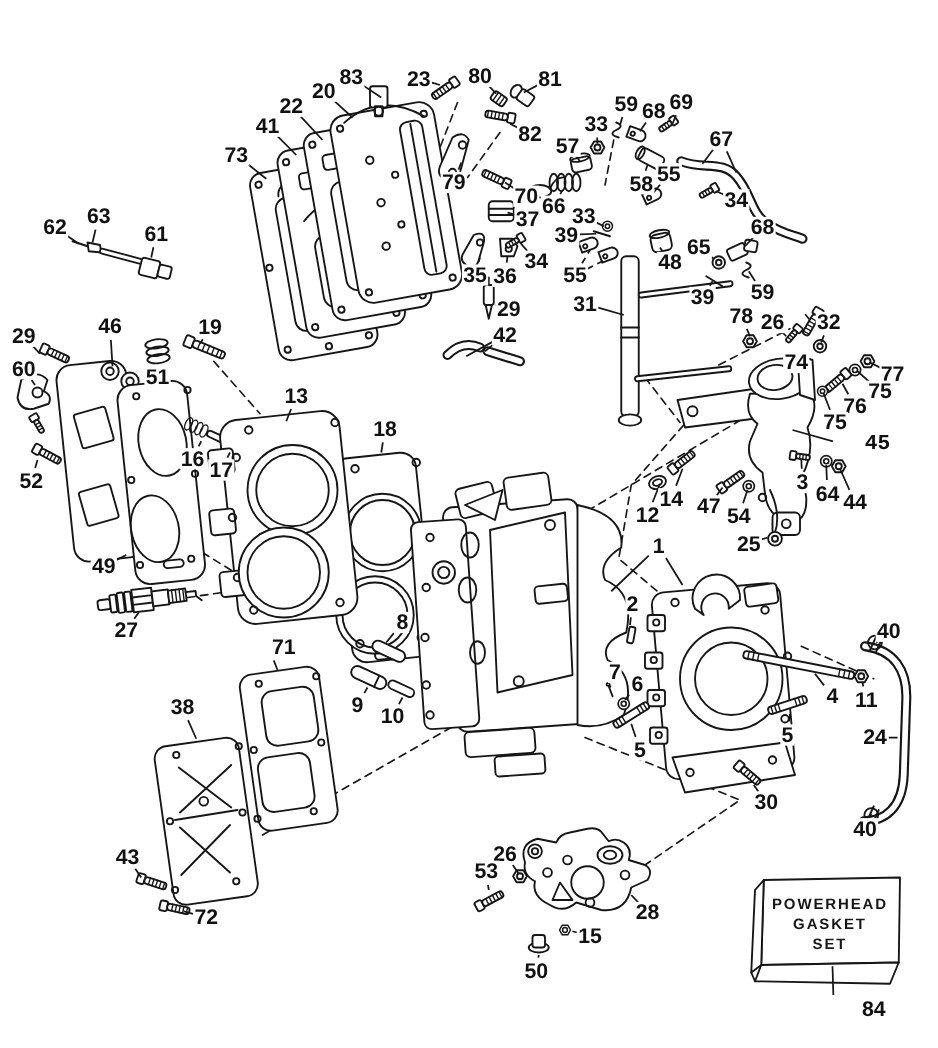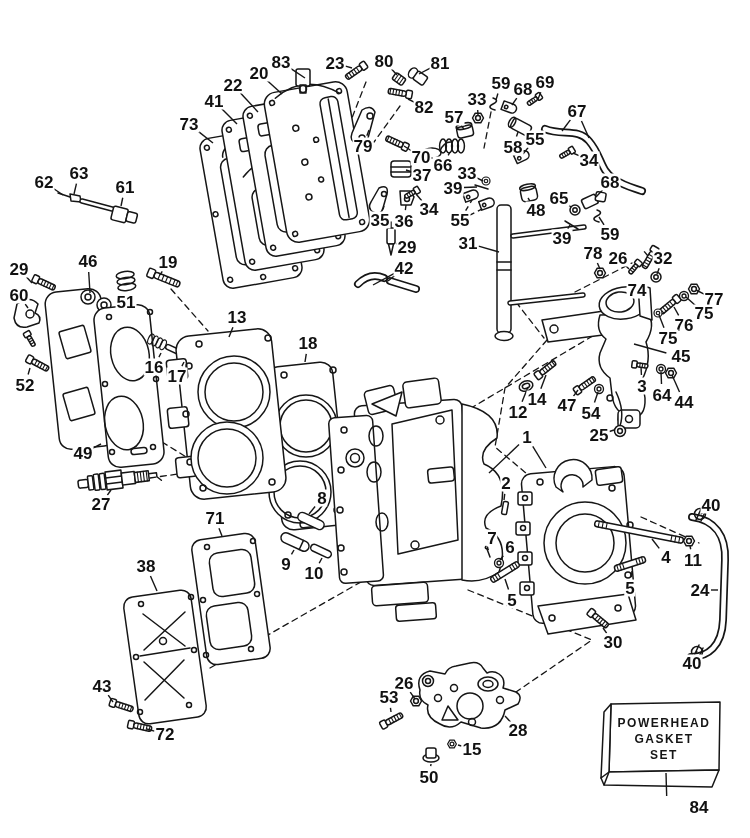--- a/index.html
+++ b/index.html
@@ -662,21 +662,21 @@
       <div class="part-label" style="left: 562px; top: 238px;">39</div>
       <div class="part-label" style="left: 610px; top: 234px;">59</div>
       <div class="part-label" style="left: 637px; top: 243px; margin-top: 47px;">74</div>
       <div class="part-label" style="left: 593px; top: 253px;">78</div>
       <div class="part-label" style="left: 618px; top: 258px;">26</div>
       <div class="part-label" style="left: 663px; top: 258px;">32</div>
       <div class="part-label" style="left: 714px; top: 299px;">77</div>
       <div class="part-label" style="left: 704px; top: 313px;">75</div>
       <div class="part-label" style="left: 684px; top: 325px;">76</div>
       <div class="part-label" style="left: 668px; top: 338px;">75</div>
-      <div class="part-label" style="left: 681px; top: 356px;">45</div>
+      <div class="part-label" style="left: 702px; top: 356px; font-family: Liberation Mono, monospace;">45</div>
       <div class="part-label" style="left: 642px; top: 386px;">3</div>
       <div class="part-label" style="left: 662px; top: 395px;">64</div>
       <div class="part-label" style="left: 684px; top: 402px;">44</div>
       <div class="part-label" style="left: 537px; top: 399px;">14</div>
       <div class="part-label" style="left: 518px; top: 412px;">12</div>
       <div class="part-label" style="left: 567px; top: 405px;">47</div>
       <div class="part-label" style="left: 591px; top: 413px;">54</div>
       <div class="part-label" style="left: 599px; top: 435px;">25</div>
       <div class="part-label" style="left: 527px; top: 437px;">1</div>
       <div class="part-label" style="left: 506px; top: 483px;">2</div>
@@ -687,21 +687,21 @@
       <div class="part-label" style="left: 630px; top: 588px;">5</div>
       <div class="part-label" style="left: 666px; top: 557px;">4</div>
       <div class="part-label" style="left: 693px; top: 560px;">11</div>
       <div class="part-label" style="left: 700px; top: 590px; text-align: right;">24</div>
       <div class="part-label" style="left: 613px; top: 642px;">30</div>
       <div class="part-label" style="left: 692px; top: 663px;">40</div>
       <div class="part-label" style="left: 322px; top: 498px;">8</div>
       <div class="part-label" style="left: 286px; top: 564px;">9</div>
       <div class="part-label" style="left: 314px; top: 573px;">10</div>
       <div class="part-label" style="left: 146px; top: 566px;">38</div>
-      <div class="part-label" style="left: 215px; top: 518px; text-align: center;">71</div>
+      <div class="part-label" style="left: 227px; top: 518px; text-align: center;">71</div>
       <div class="part-label" style="left: 102px; top: 686px;">43</div>
       <div class="part-label" style="left: 165px; top: 734px;">72</div>
       <div class="part-label" style="left: 404px; top: 683px;">26</div>
       <div class="part-label" style="left: 389px; top: 697px;">53</div>
       <div class="part-label" style="left: 518px; top: 730px;">28</div>
       <div class="part-label" style="left: 472px; top: 749px;">15</div>
       <div class="part-label" style="left: 429px; top: 777px;">50</div>
       <div class="part-label" style="left: 667px; top: 807px; margin-left: 32px;">84</div>
       <div class="part-label" style="left: 44px; top: 182px;">62</div>
       <div class="part-label" style="left: 79px; top: 173px;">63</div>

